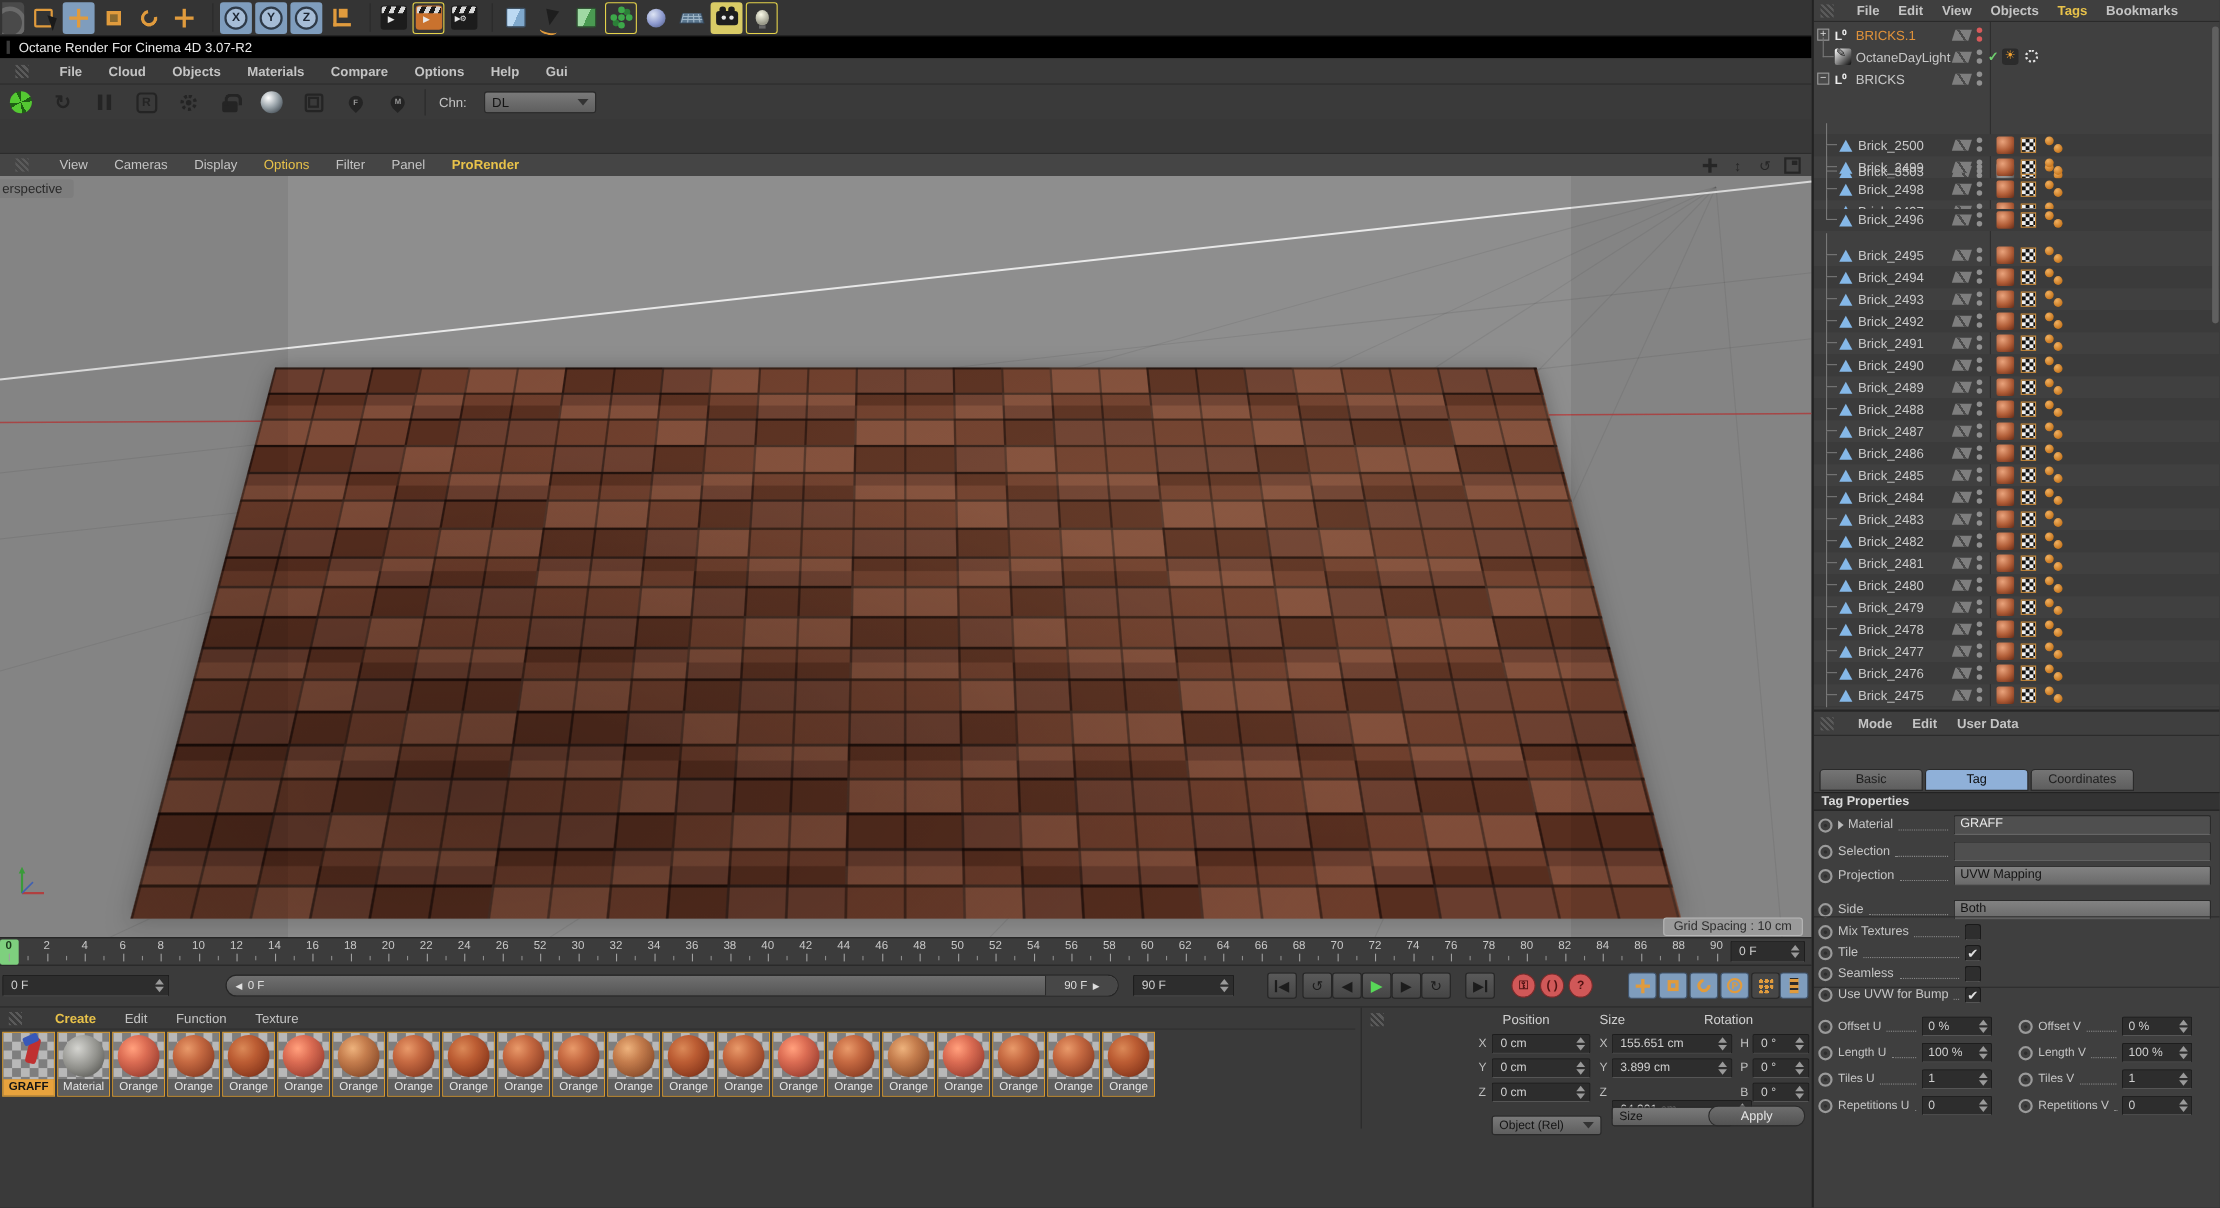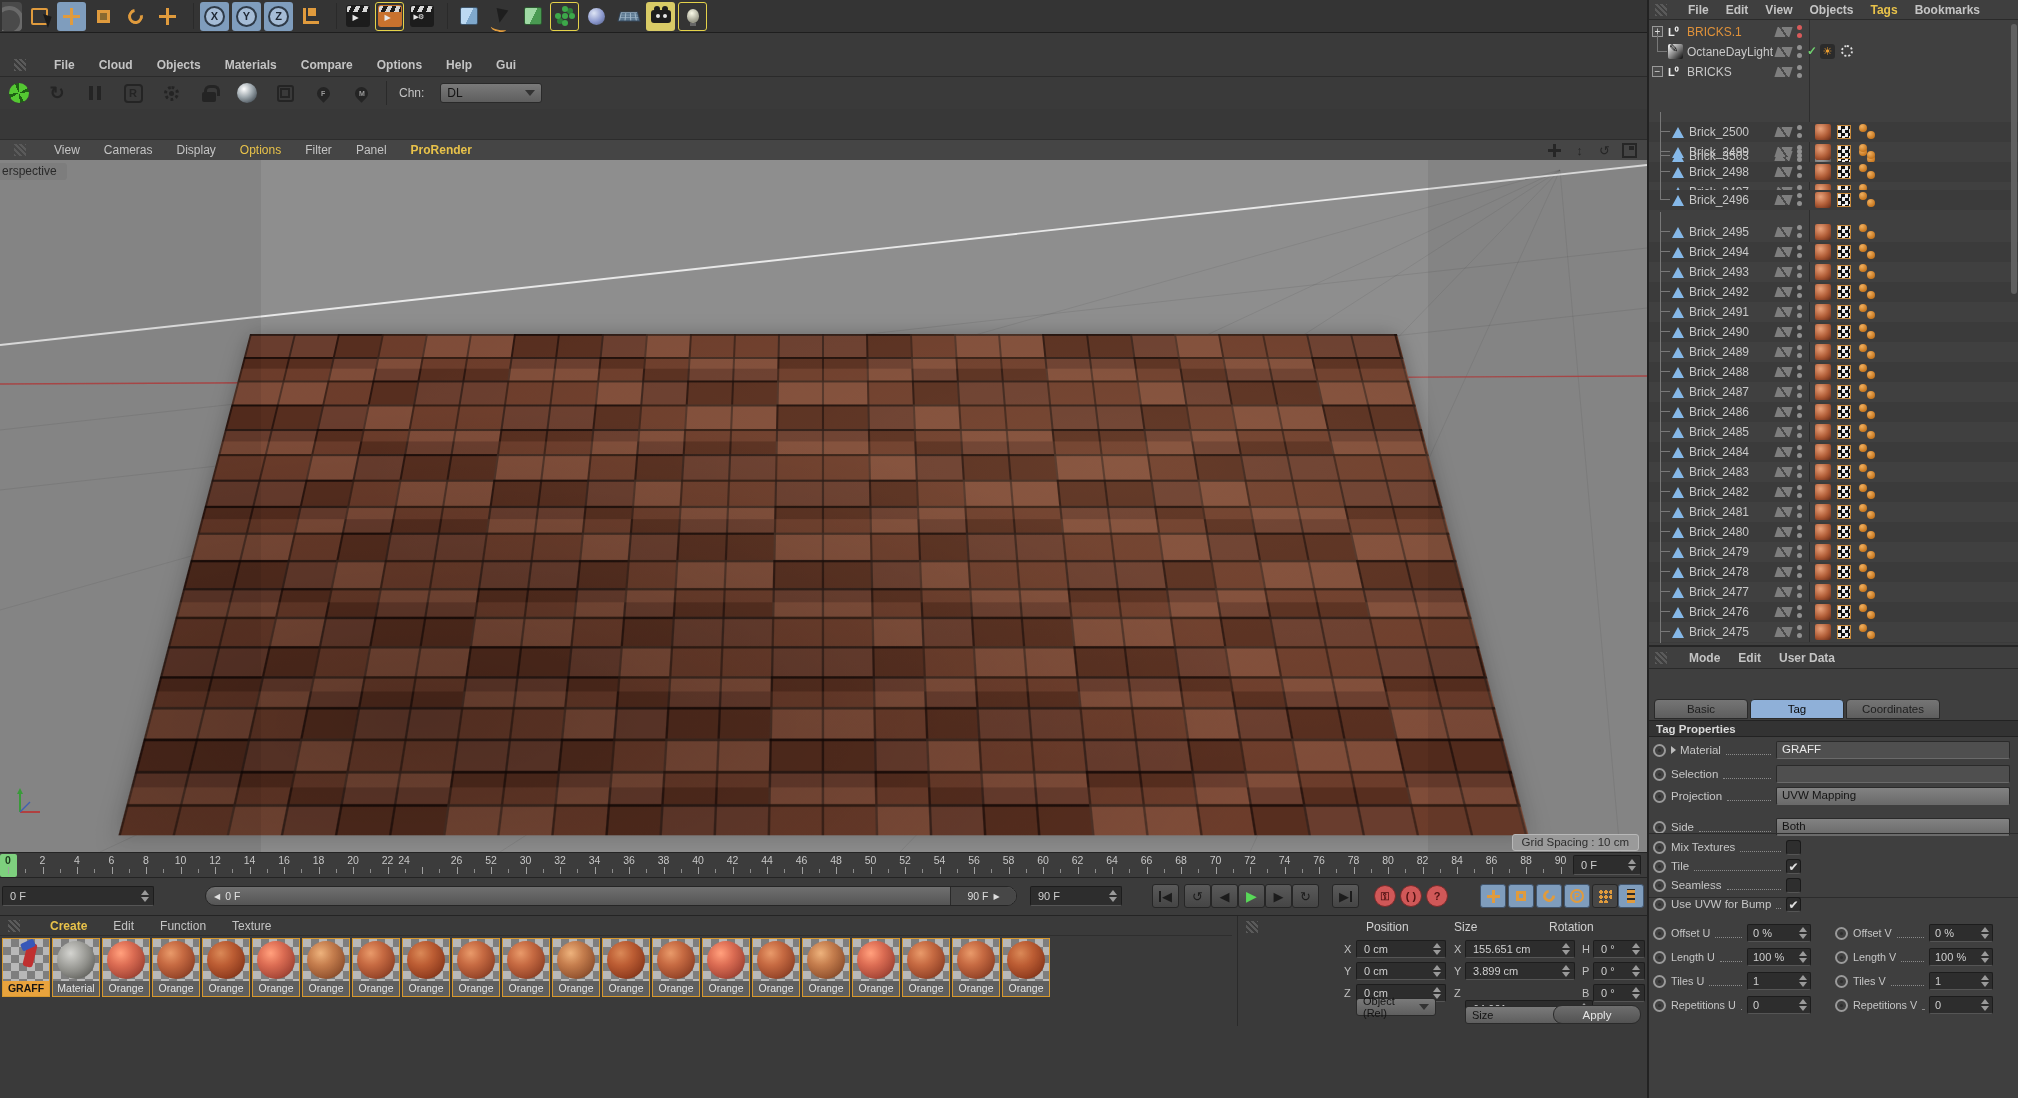--- a/index.html
+++ b/index.html
@@ -323,20 +323,24 @@
         <span class="ic-floor"></span>
       </div>
     <div class="t1 ylbg">
         <span class="ic-cam"></span>
       </div>
     <div class="t1 ylbd">
         <span class="ic-bulb"></span>
       </div>
   </div>
 
+  <div class="titlebar">
+    <span class="grip"></span>
+    <span class="ttl">Octane Render For Cinema 4D 3.07-R2</span>
+  </div>
   <div class="omenu menubar">
     <span class="hatch"></span>
     <span id="omenu-items" style="display:flex;gap:24px;">
         <span class="mi b">File</span>
         <span class="mi b">Cloud</span>
         <span class="mi b">Objects</span>
         <span class="mi b">Materials</span>
         <span class="mi b">Compare</span>
         <span class="mi b">Options</span>
         <span class="mi b">Help</span>
@@ -470,21 +474,21 @@
       <div class="tick major" style="left: 318.5px;"></div>
       <div class="rnum" style="left: 306.5px;">18</div>
       <div class="tick" style="left: 335.75px;"></div>
       <div class="tick major" style="left: 353px;"></div>
       <div class="rnum" style="left: 341px;">20</div>
       <div class="tick" style="left: 370.25px;"></div>
       <div class="tick major" style="left: 387.5px;"></div>
       <div class="rnum" style="left: 375.5px;">22</div>
       <div class="tick" style="left: 404.75px;"></div>
       <div class="tick major" style="left: 422px;"></div>
-      <div class="rnum" style="left: 392px;">24</div>
+      <div class="rnum" style="left: 410px;">24</div>
       <div class="tick" style="left: 439.25px;"></div>
       <div class="tick major" style="left: 456.5px;"></div>
       <div class="rnum" style="left: 444.5px;">26</div>
       <div class="tick" style="left: 473.75px;"></div>
       <div class="tick major" style="left: 491px;"></div>
       <div class="rnum" style="left: 479px;">52</div>
       <div class="tick" style="left: 508.25px;"></div>
       <div class="tick major" style="left: 525.5px;"></div>
       <div class="rnum" style="left: 513.5px;">30</div>
       <div class="tick" style="left: 542.75px;"></div>
@@ -828,21 +832,21 @@
           </div>
         </div>
       <div class="clabel" style="left:344px;top:71px;">B</div>
       <div class="cfield" style="left:355px;top:68px;width:52px;">
           <div class="nfield">
             <span>0 °</span>
             <span class="stp"></span>
           </div>
         </div>
 
-      <div class="cdd dd" style="left:118px;top:82px;width:80px;height:18px;">
+      <div class="cdd dd" style="left:118px;top:98px;width:100px;height:18px;">
           <span>Object (Rel)</span>
           <span class="arr"></span>
         </div>
       <div class="cdd dd" style="left:227px;top:90px;width:110px;height:18px;">
           <span>Size</span>
           <span class="arr"></span>
         </div>
       <div class="capply" style="left:315px;top:89px;width:88px;">
           <span>Apply</span>
         </div>

